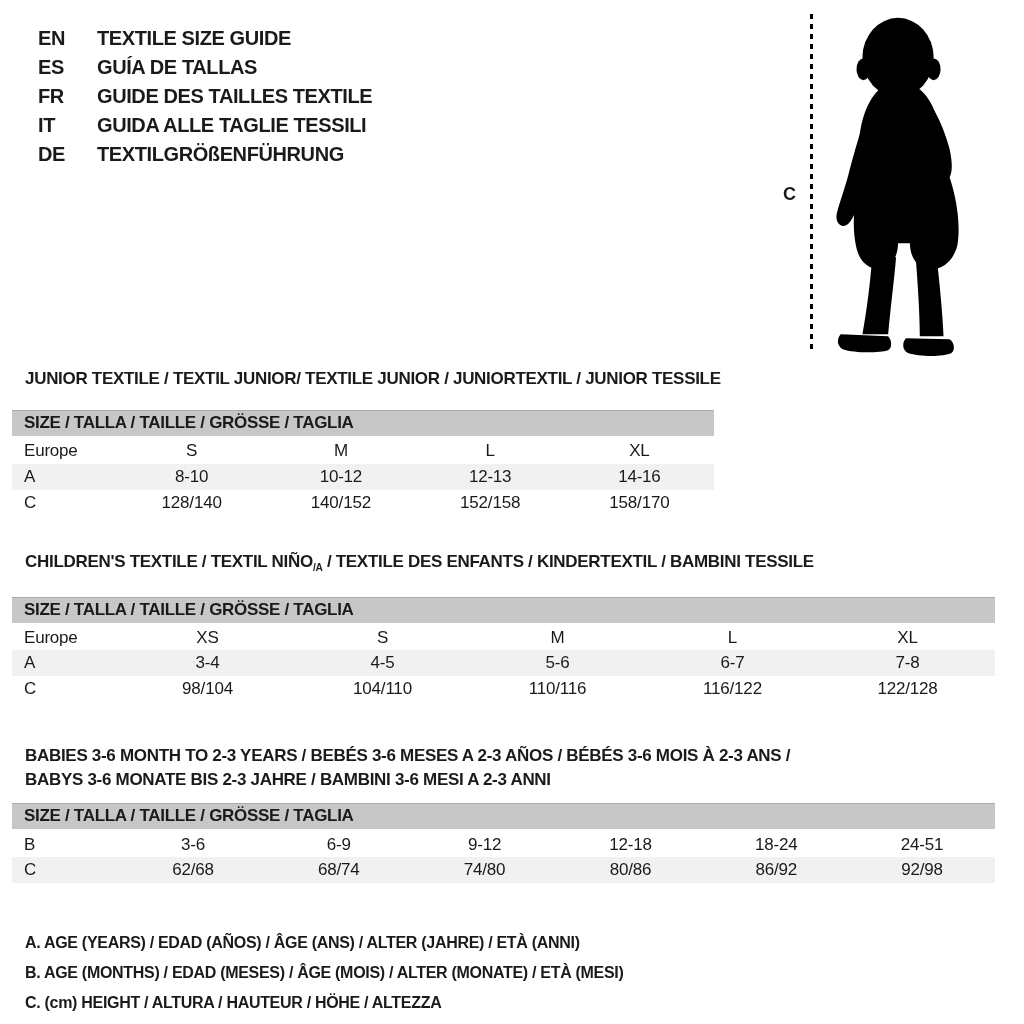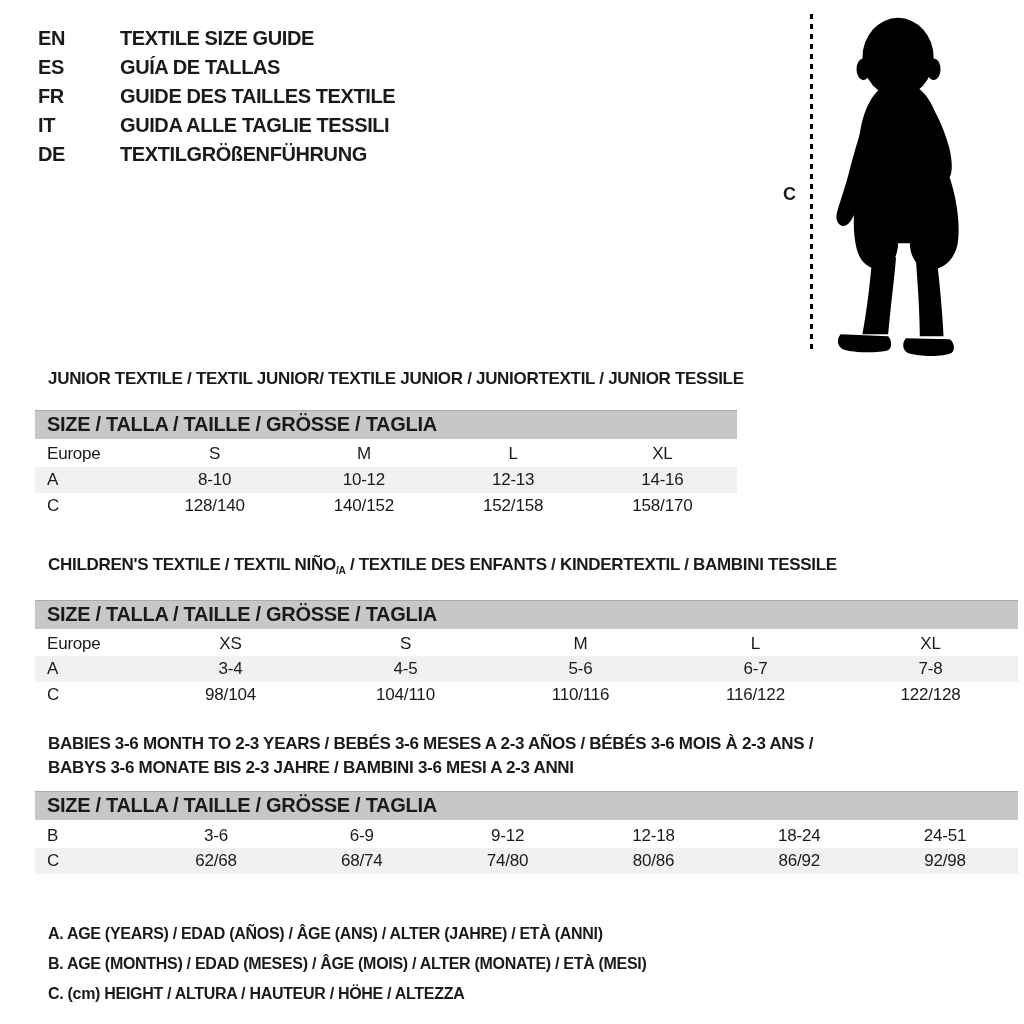--- a/index.html
+++ b/index.html
@@ -8,63 +8,63 @@
     font-family:"Liberation Sans","DejaVu Sans",sans-serif;
     color:#1a1a1a;position:relative;overflow:hidden;
   }
   .page{position:absolute;inset:0;}
 
   
   .langs{
     position:absolute;left:38px;top:24px;margin:0;padding:0;list-style:none;
     font-weight:700;font-size:20px;letter-spacing:-0.4px;
   }
-  .langs li{display:flex;height:29px;line-height:29px;gap:23px;}
+  .langs li{display:flex;height:29px;line-height:29px;}
   .langs .code{width:59px;flex:0 0 59px;}
 
   
   .figure-label{
     position:absolute;left:783px;top:184px;
     font-weight:700;font-size:18px;
   }
   .dotted-line{
     position:absolute;left:810px;top:14px;width:3px;height:340px;
     background:repeating-linear-gradient(to bottom,#000 0 5px,transparent 5px 10px);
   }
   .toddler{position:absolute;left:822px;top:6px;}
 
   
-  main{position:absolute;left:35px;top:369px;width:983px;}
+  main{position:absolute;left:12px;top:369px;width:983px;}
   .section-heading{
     margin:0 0 0 13px;font-weight:700;font-size:17px;line-height:20px;
     letter-spacing:-0.3px;
   }
   .section-heading .line{display:block;line-height:28px;}
   .section-heading .line:first-child{line-height:20px;}
   .sub{font-size:0.6em;vertical-align:sub;font-weight:700;}
 
   table{border-collapse:collapse;table-layout:fixed;margin-top:21px;}
   .t-narrow{width:702px;}
   .t-wide{width:983px;}
   .t-narrow col:first-child{width:105px;}
   .t-wide col:first-child{width:108px;}
   tr.bar td{
     background:#c7c7c7;border-top:1px solid #ababab;border-bottom:3px solid #fff;
-    font-weight:700;font-size:20px;letter-spacing:-0.3px;
+    font-weight:700;font-size:17px;letter-spacing:-0.3px;
     padding:2px 0 3px 12px;height:20px;text-align:left;
   }
   tbody tr.data{height:26px;}
   tbody tr:nth-child(odd):not(.bar){background:#f1f1f1;}
   td{font-size:17px;letter-spacing:-0.2px;}
   td.label{text-align:left;padding-left:12px;}
   td.val{text-align:center;}
 
   .sec-children .section-heading{margin-top:36px;}
   .sec-children table{margin-top:19px;}
-  .sec-babies .section-heading{margin-top:26px;}
+  .sec-babies .section-heading{margin-top:44px;}
   .sec-babies table{margin-top:9px;}
 
   
   .notes{margin:45px 0 0 13px;}
   .notes .note{font-weight:700;font-size:16px;line-height:30px;letter-spacing:-0.3px;}
 </style>
 </head>
 <body>
 
 <div class="page">

